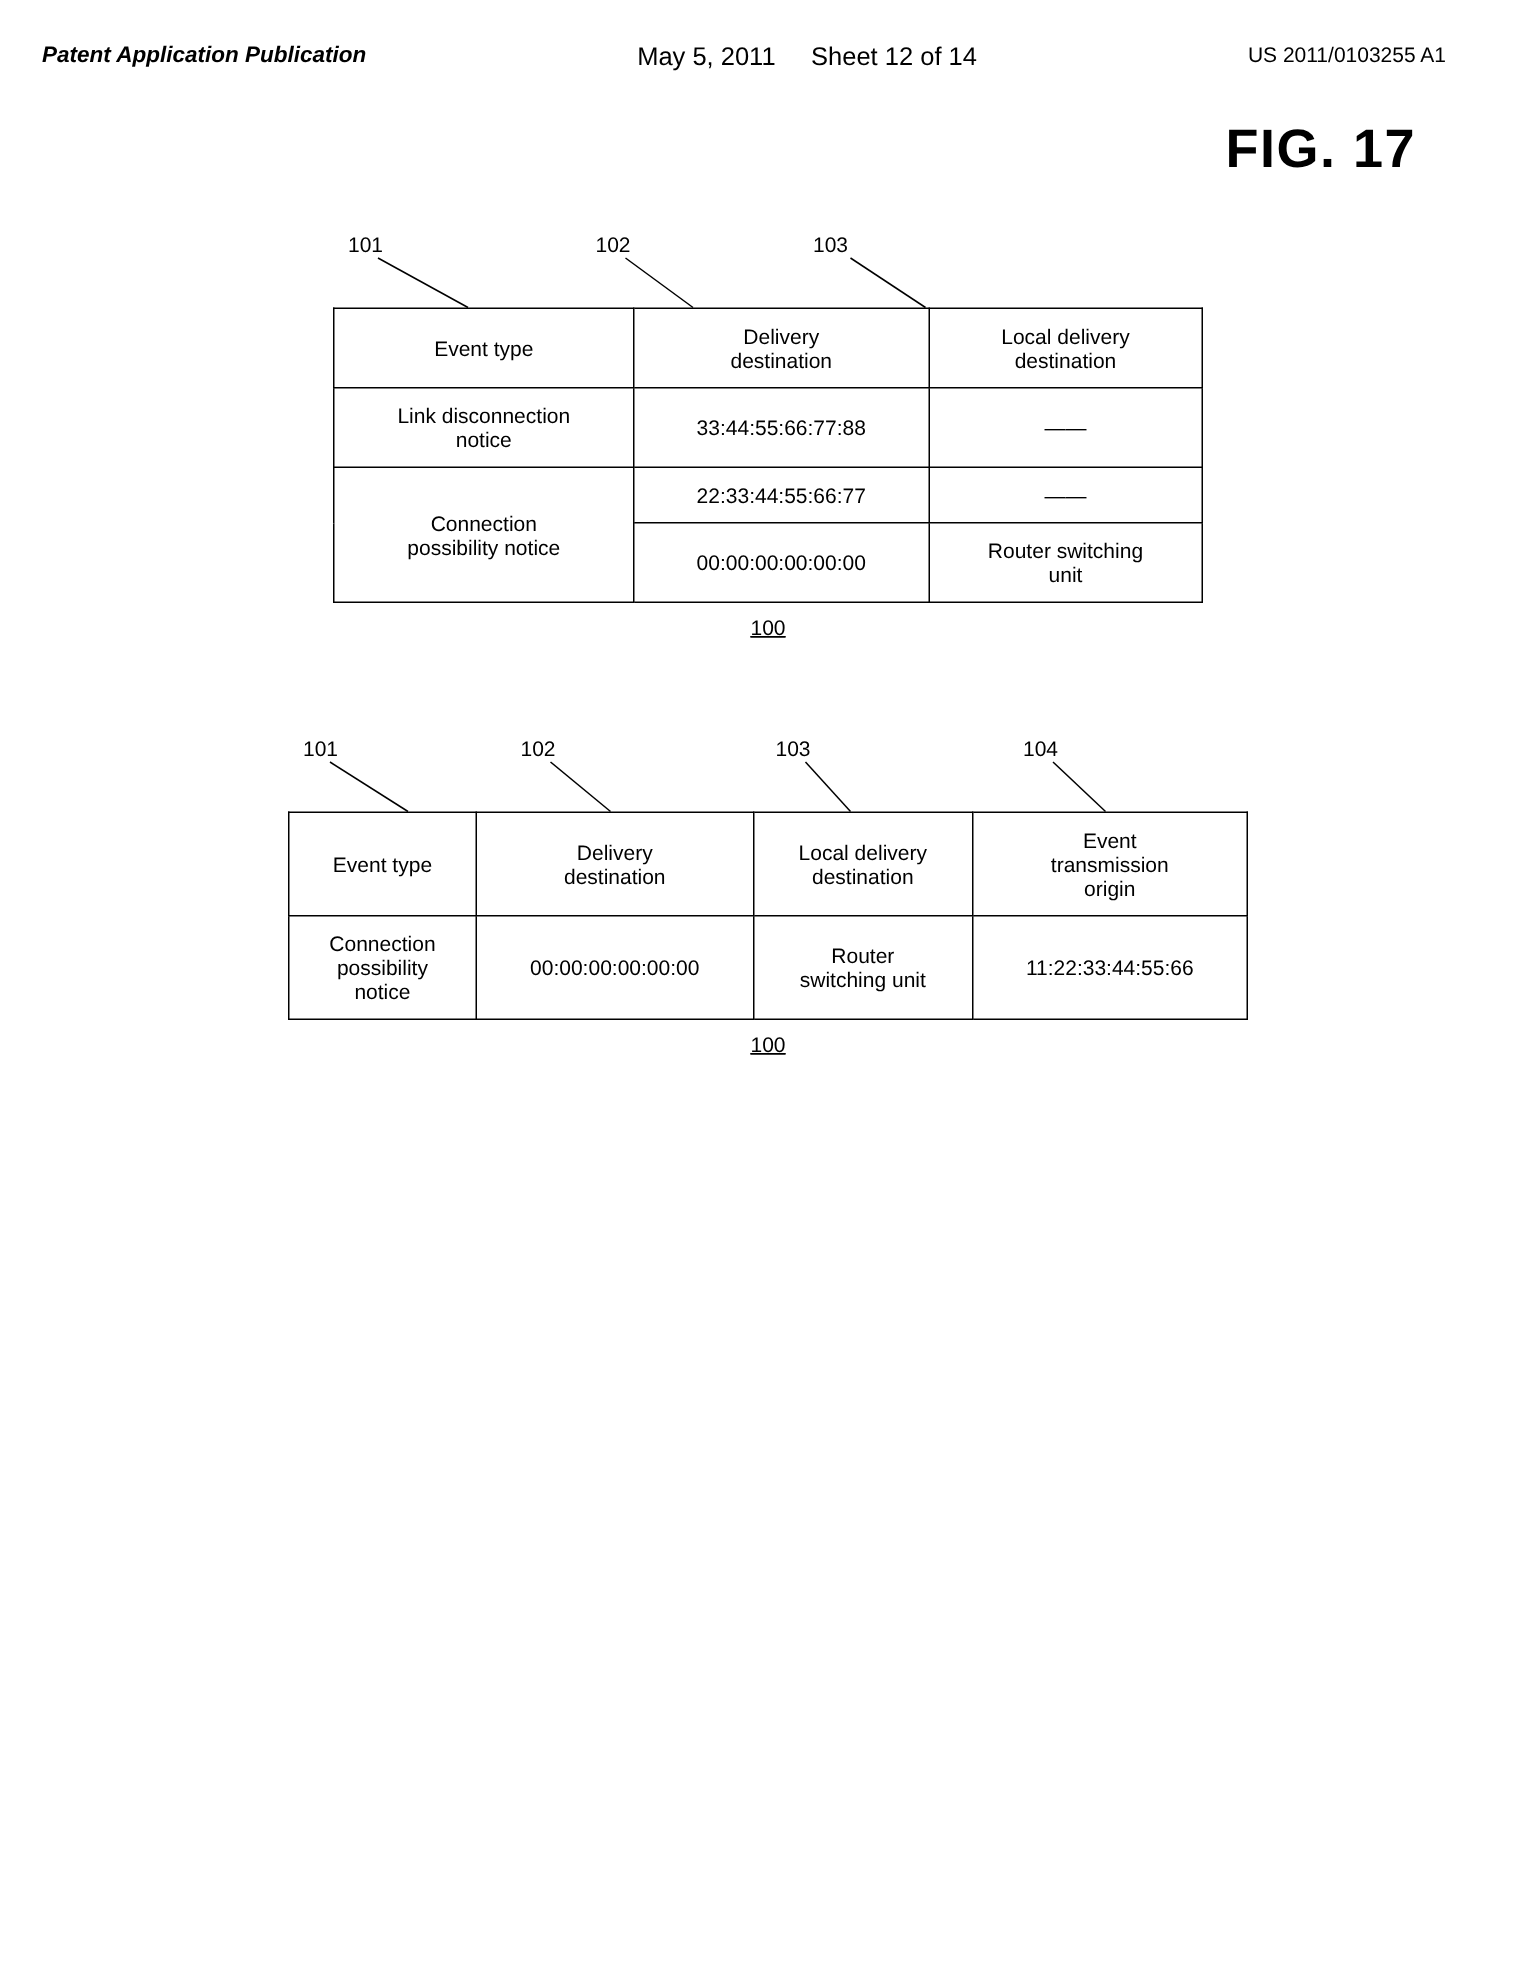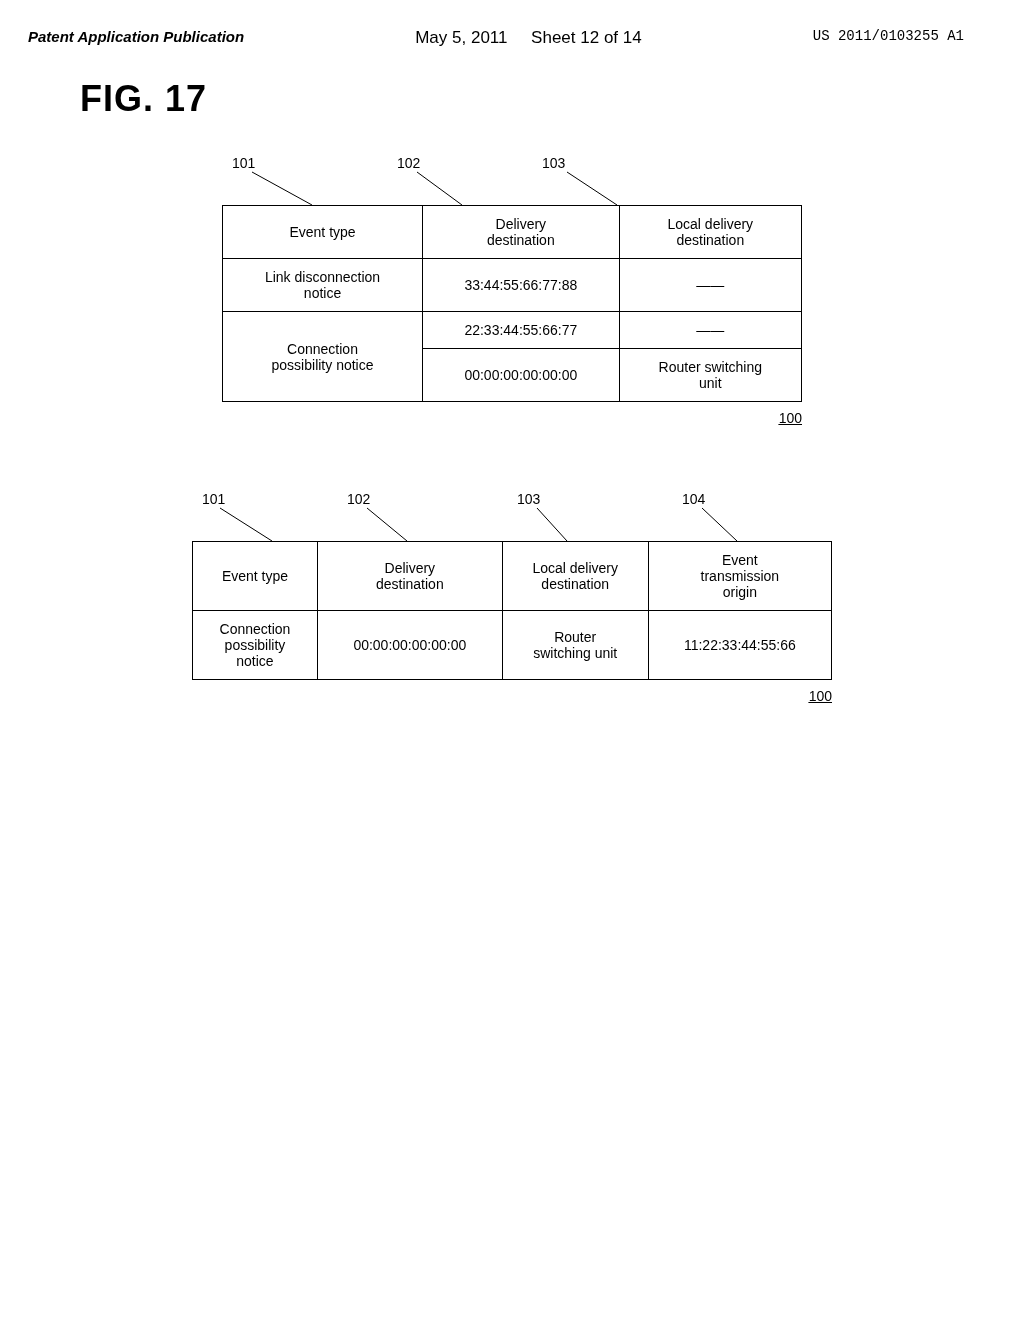--- a/index.html
+++ b/index.html
@@ -25,29 +25,28 @@
       font-style: italic;
       font-size: 15px;
     }
 
     .header-center {
       font-size: 17px;
     }
 
     .header-right {
       font-size: 14px;
-      font-family: Liberation Mono, monospace;
     }
 
     .page-content {
       padding: 20px 80px;
     }
 
     .fig-title {
-      text-align: left;
+      text-align: right;
       font-size: 36px;
       font-weight: bold;
       margin-bottom: 30px;
       font-family: Arial, Helvetica, sans-serif;
       letter-spacing: 1px;
     }
 
     .fig-section {
       margin-bottom: 60px;
     }
@@ -59,21 +58,21 @@
     }
 
     .fig17-table td {
       border: 1px solid #000;
       text-align: center;
       padding: 10px 8px;
       vertical-align: middle;
     }
 
     .ref-number-100 {
-      text-align: right;
+      text-align: center;
       font-size: 14px;
       margin-top: 8px;
       text-decoration: underline;
     }
 
     .fig18-table {
       border-collapse: collapse;
       width: 100%;
       font-size: 14px;
     }

